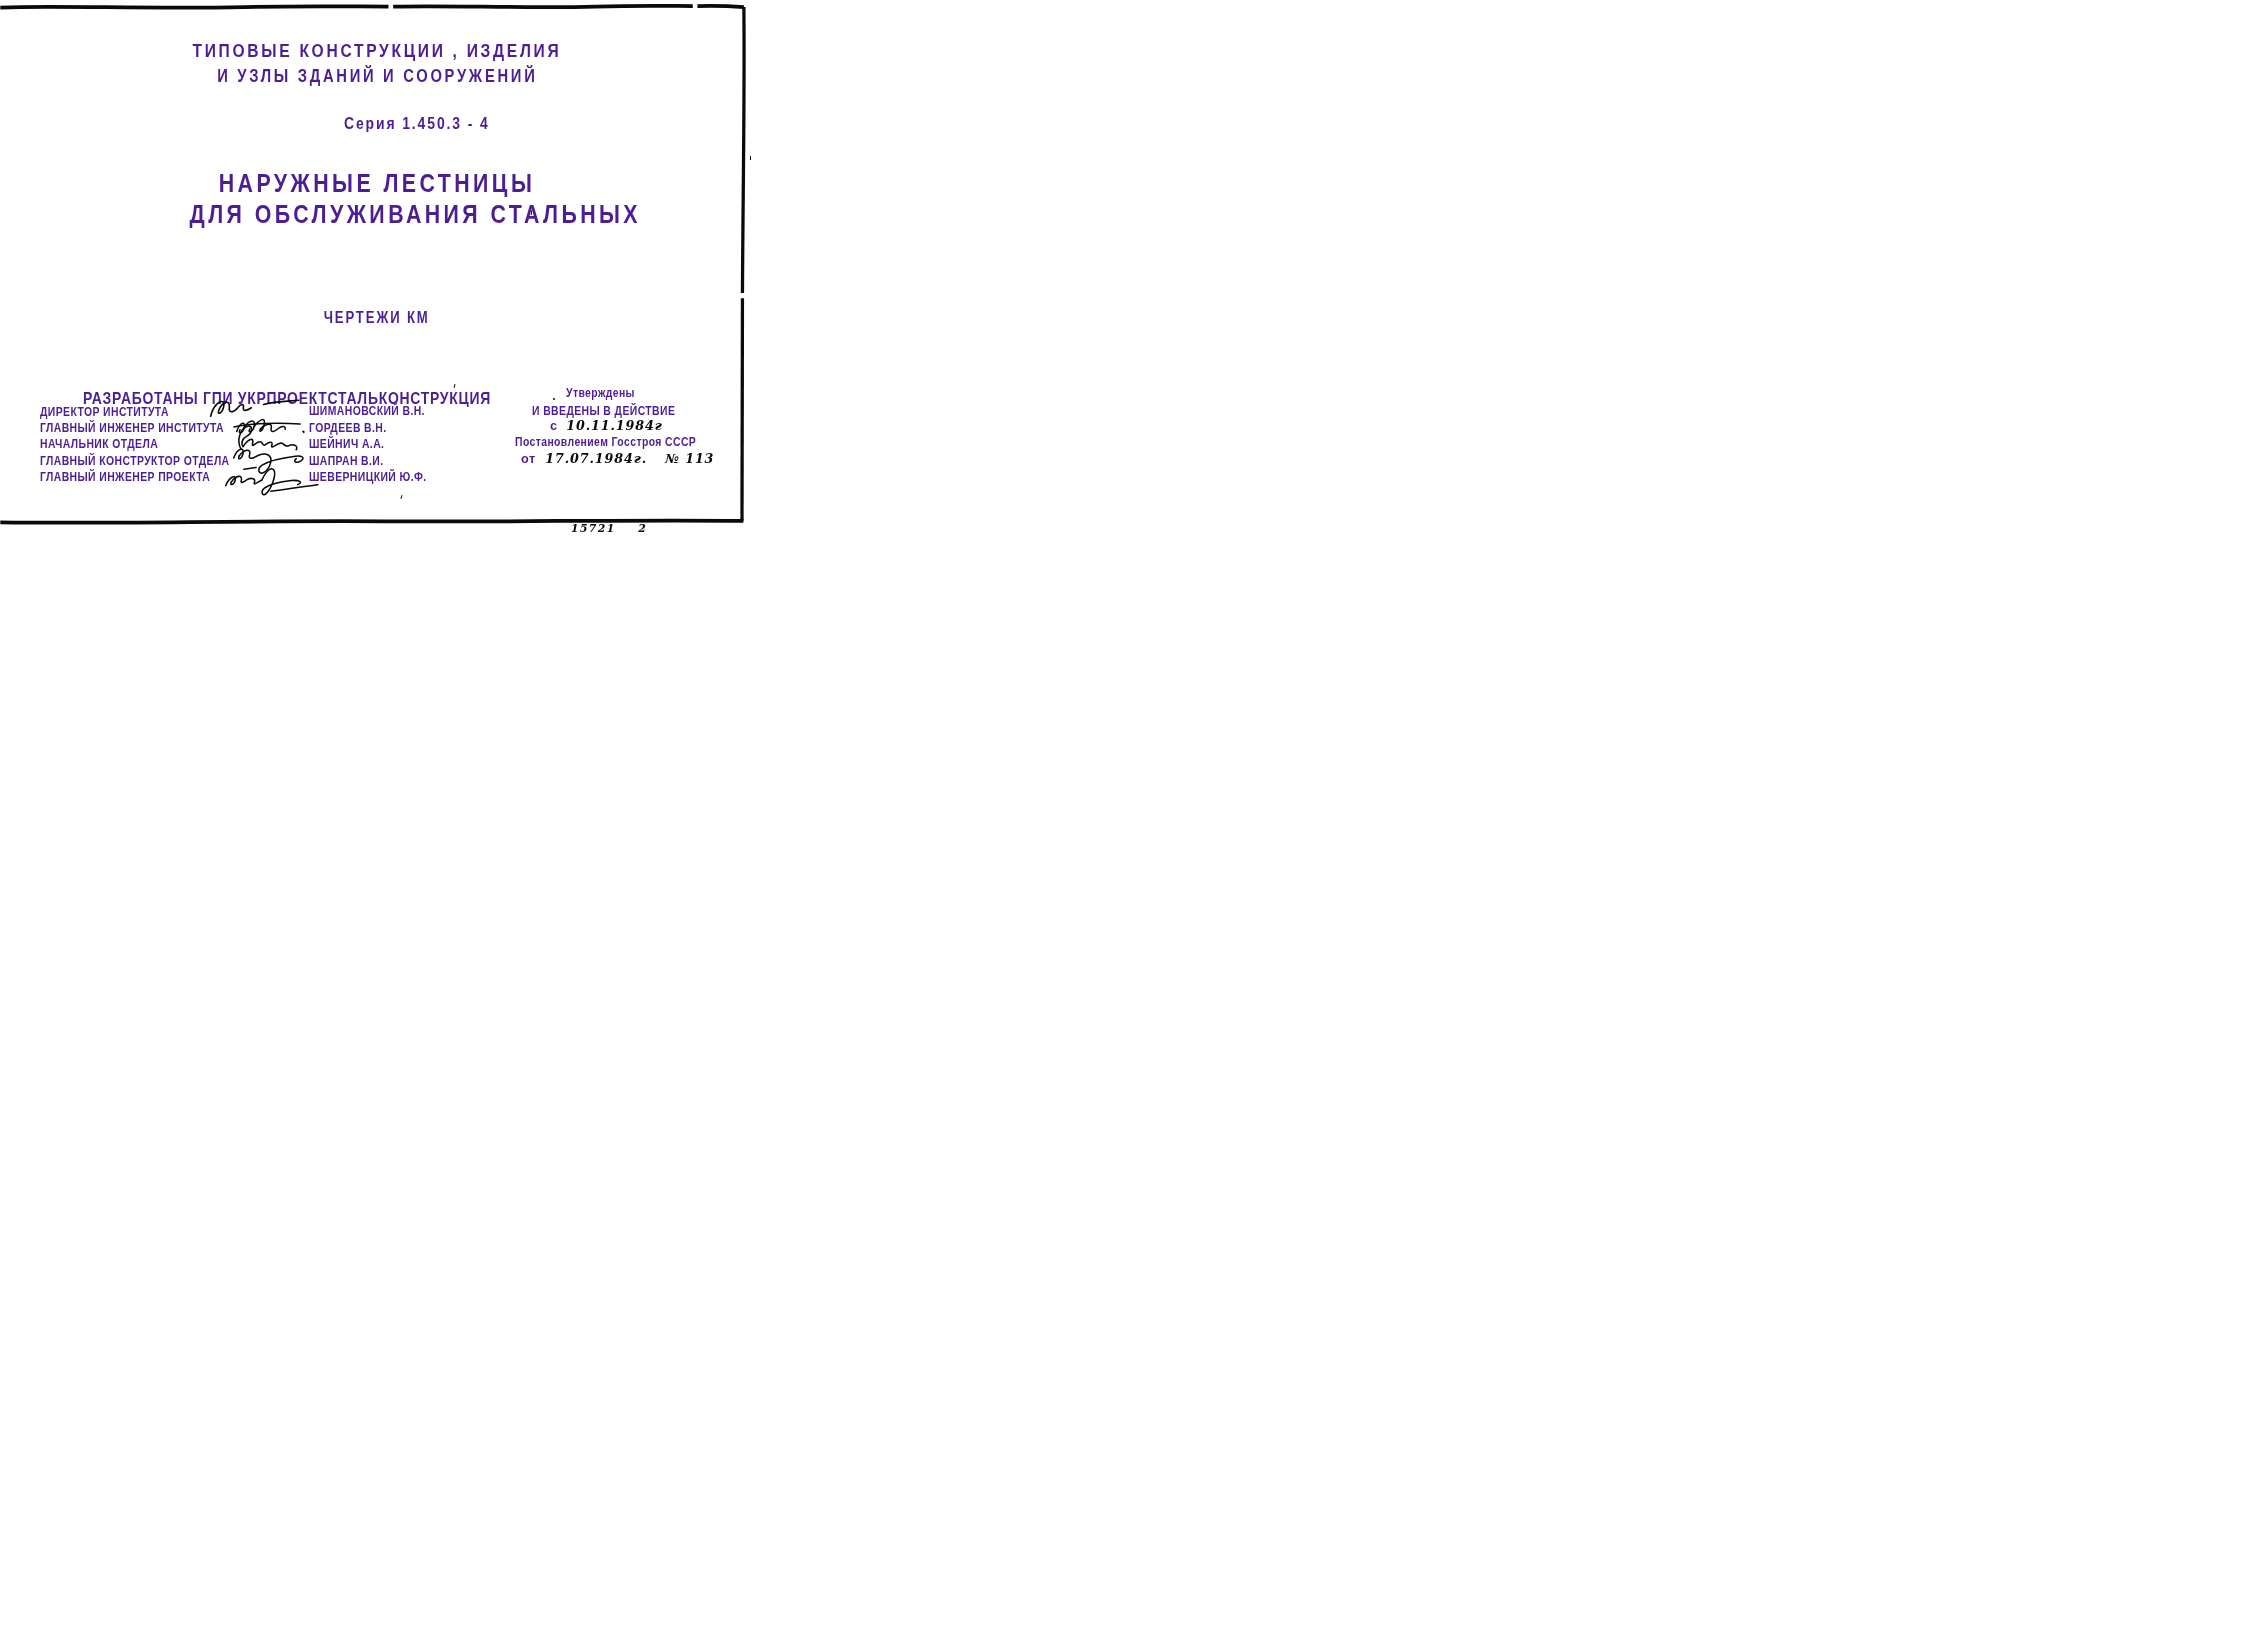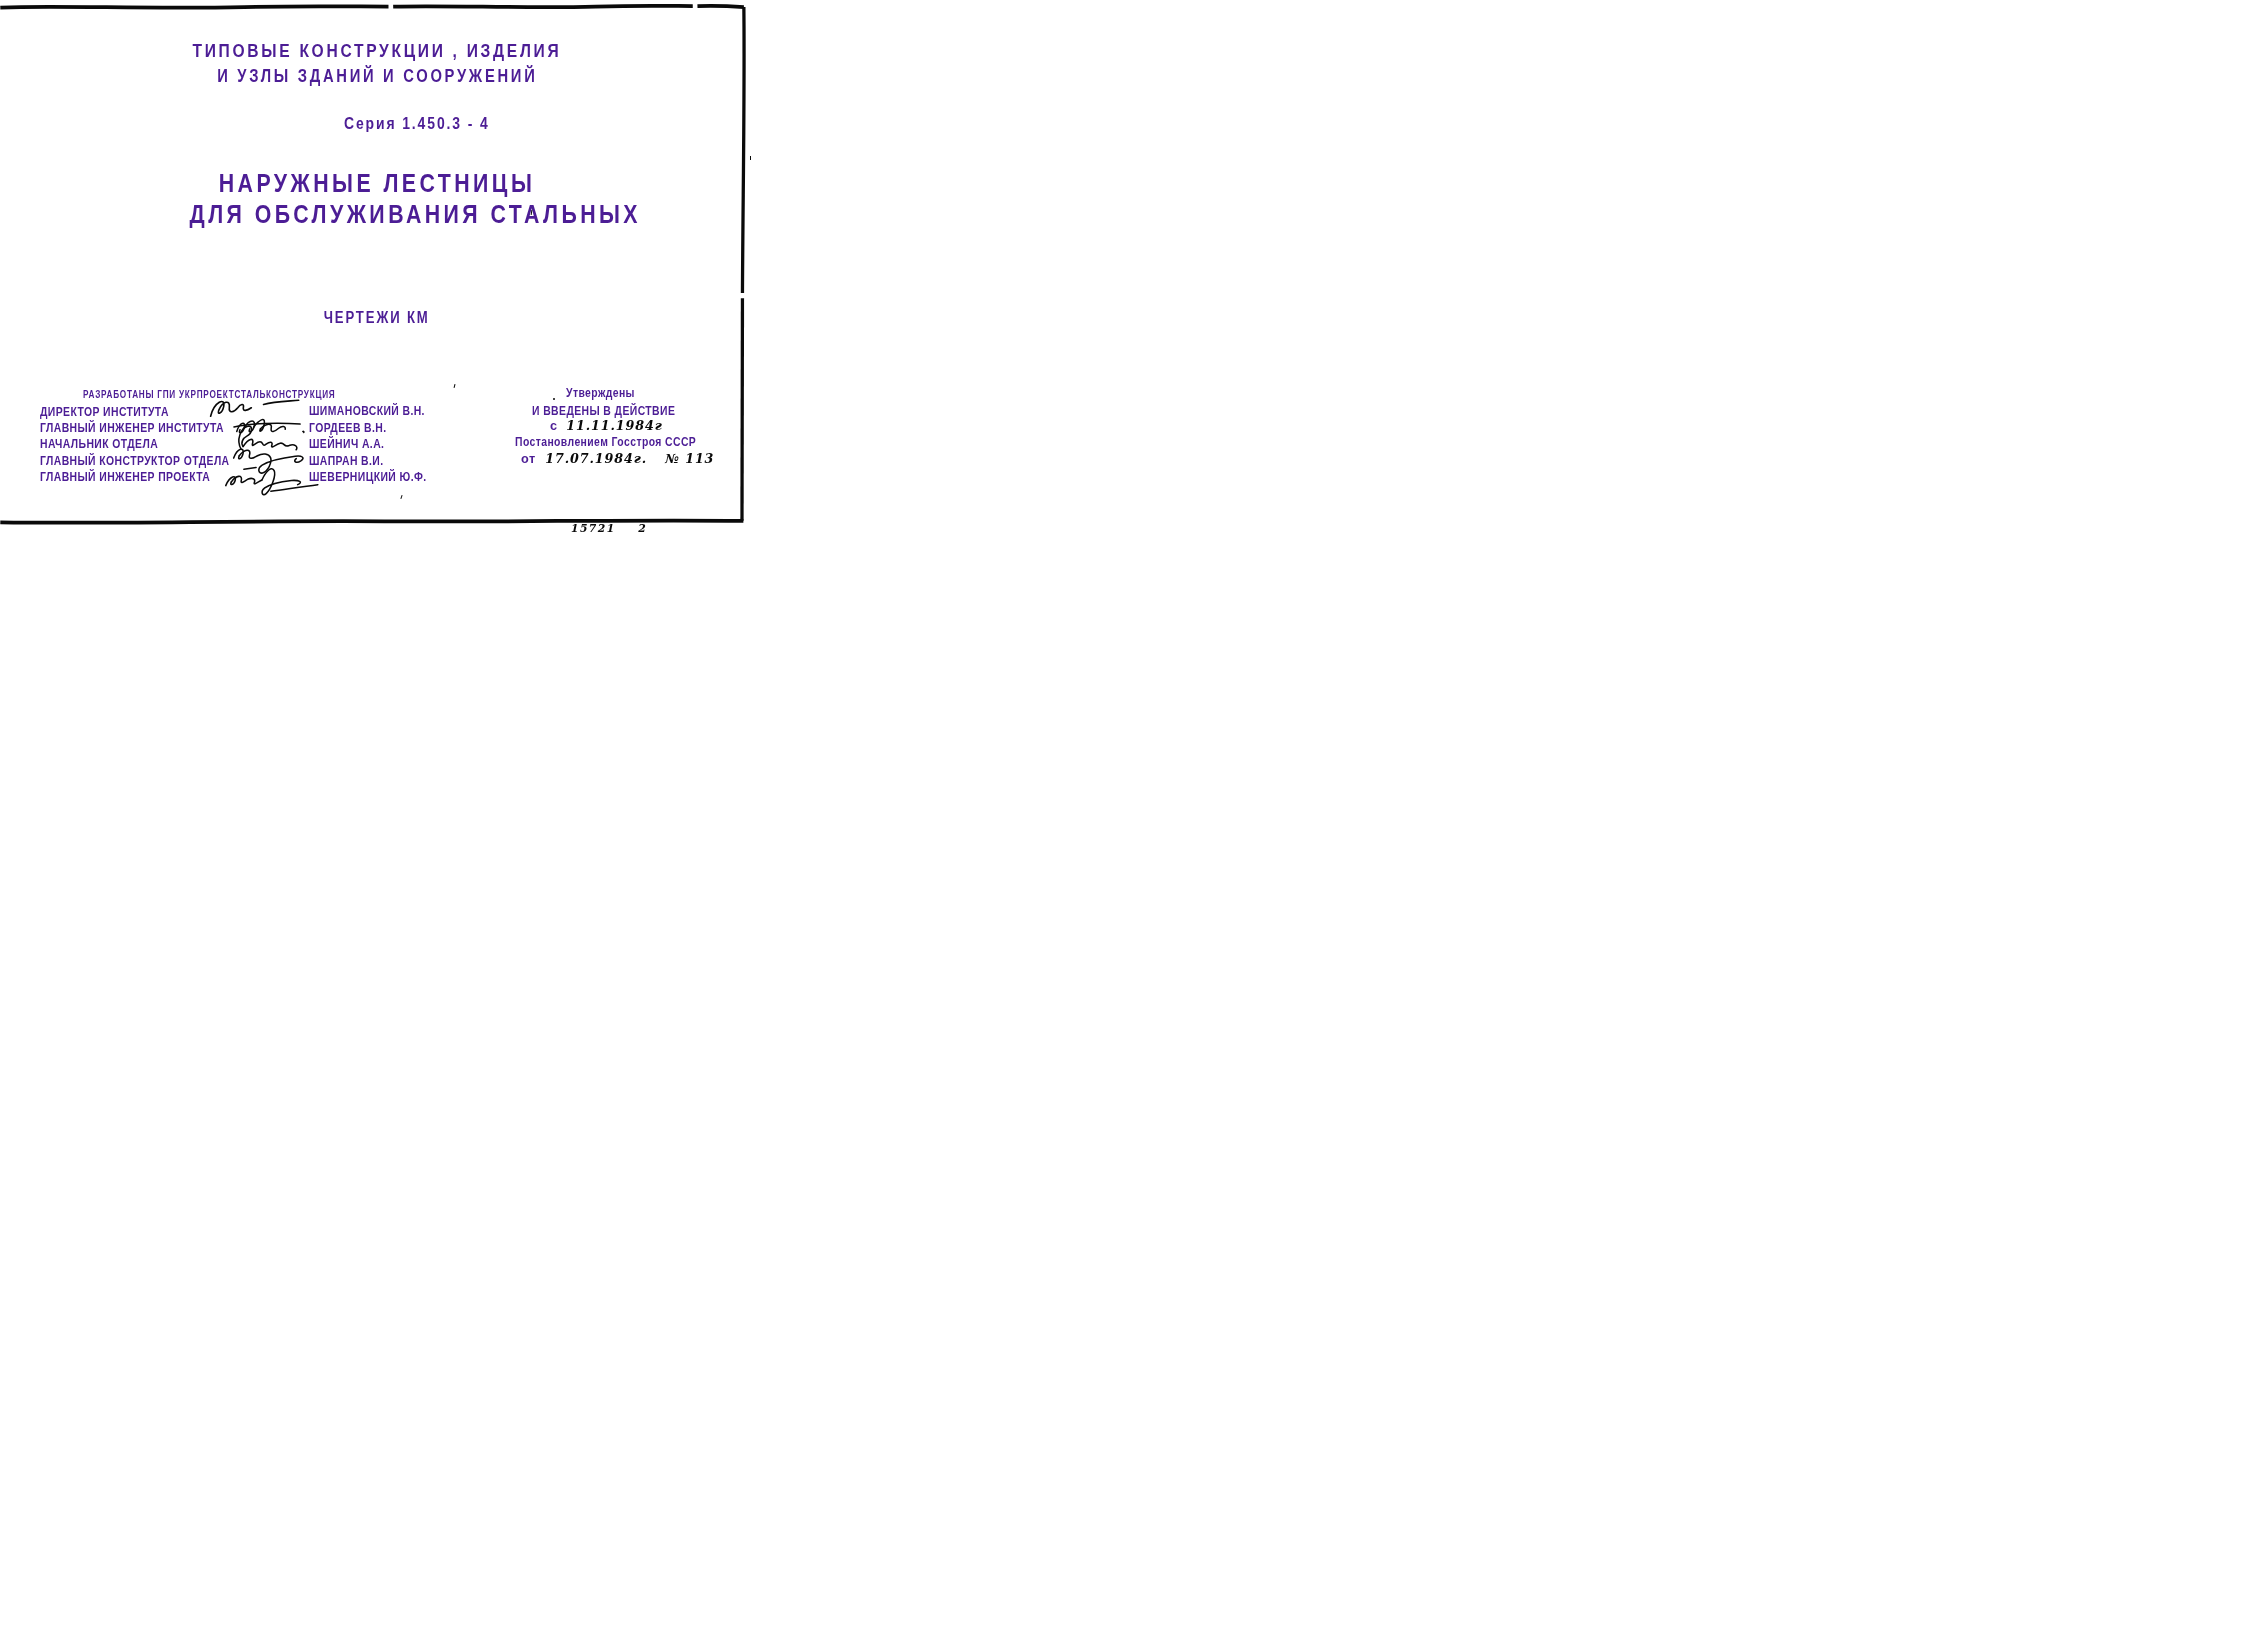--- a/index.html
+++ b/index.html
@@ -28,21 +28,21 @@
   .squeeze { display: inline-block; transform: scaleX(0.82); transform-origin: 0 50%; }
   .squeeze-c { display: inline-block; transform: scaleX(0.82); transform-origin: 50% 50%; }
 
   .center-line { left: 0; width: 100%; text-align: center; }
 
   .hdr { font-size: 19px; letter-spacing: 3.3px; }
   .series { font-size: 17px; letter-spacing: 2.3px; }
   .title { font-size: 26px; letter-spacing: 4.2px; }
   .drawings { font-size: 16px; letter-spacing: 2.3px; }
 
-  .block-heading { font-size: 10px; letter-spacing: 0.9px; }
+  .block-heading { font-size: 17px; letter-spacing: 0.9px; }
   .row-text { font-size: 12.7px; letter-spacing: 0.5px; }
 
   
   .script {
     font-family: "DejaVu Serif", serif;
     font-style: italic;
     font-weight: 600;
     color: #0a0a0a;
     white-space: nowrap;
     line-height: 1;
@@ -177,21 +177,21 @@
   <div class="abs stencil row-text" style="left:566px; top:387px;">
     <span class="squeeze">Утверждены</span>
   </div>
 
   <div class="abs stencil row-text" style="left:532px; top:405px;">
     <span class="squeeze">И ВВЕДЕНЫ В ДЕЙСТВИЕ</span>
   </div>
 
   <div class="abs" style="left:550px; top:420px;">
     <span class="stencil row-text">с</span>
-    <span class="script hand-date" style="margin-left:6.6px;">11.11.1984г</span>
+    <span class="script hand-date" style="margin-left:6.6px;">10.11.1984г</span>
   </div>
 
   <div class="abs stencil row-text" style="left:515px; top:436px;">
     <span class="squeeze">Постановлением  Госстроя  СССР</span>
   </div>
 
   <div class="abs" style="left:521px; top:453px;">
     <span class="stencil row-text">от</span>
     <span class="script hand-date" style="margin-left:7.5px;">17.07.1984г.</span>
     <span class="script hand-date" style="margin-left:16px;">№ 113</span>

